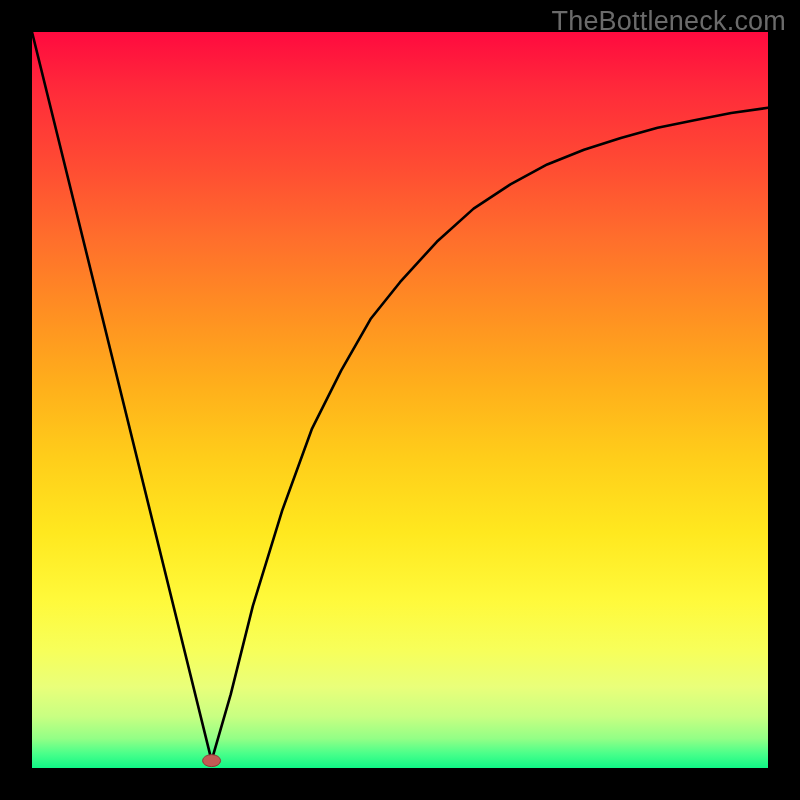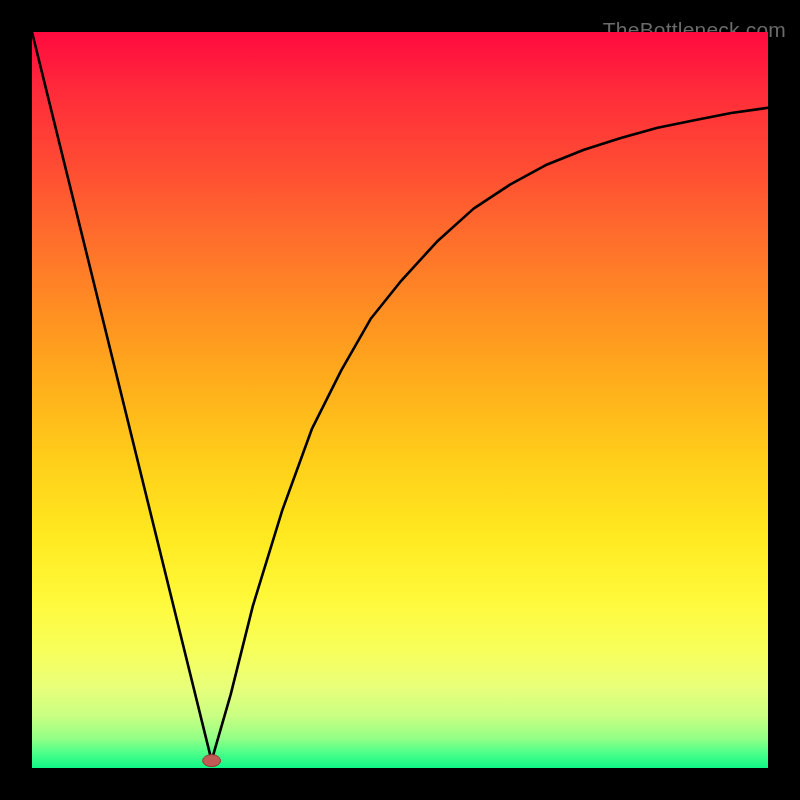--- a/index.html
+++ b/index.html
@@ -46,24 +46,23 @@
     left: 0; top: 0;
     width: 100%;
     height: 100%;
     overflow: visible;
   }
   .attribution {
     position: absolute;
     top: 6px;
     right: 14px;
     color: #6b6b6b;
-    font-size: 21px;
+    font-size: 27px;
     letter-spacing: 0.2px;
     font-weight: 400;
-    margin-top: 12px;
   }
 </style>
 </head>
 <body>
 
 <div class="frame">
 
   <div class="attribution">TheBottleneck.com</div>
 
   <div class="plot-area">

